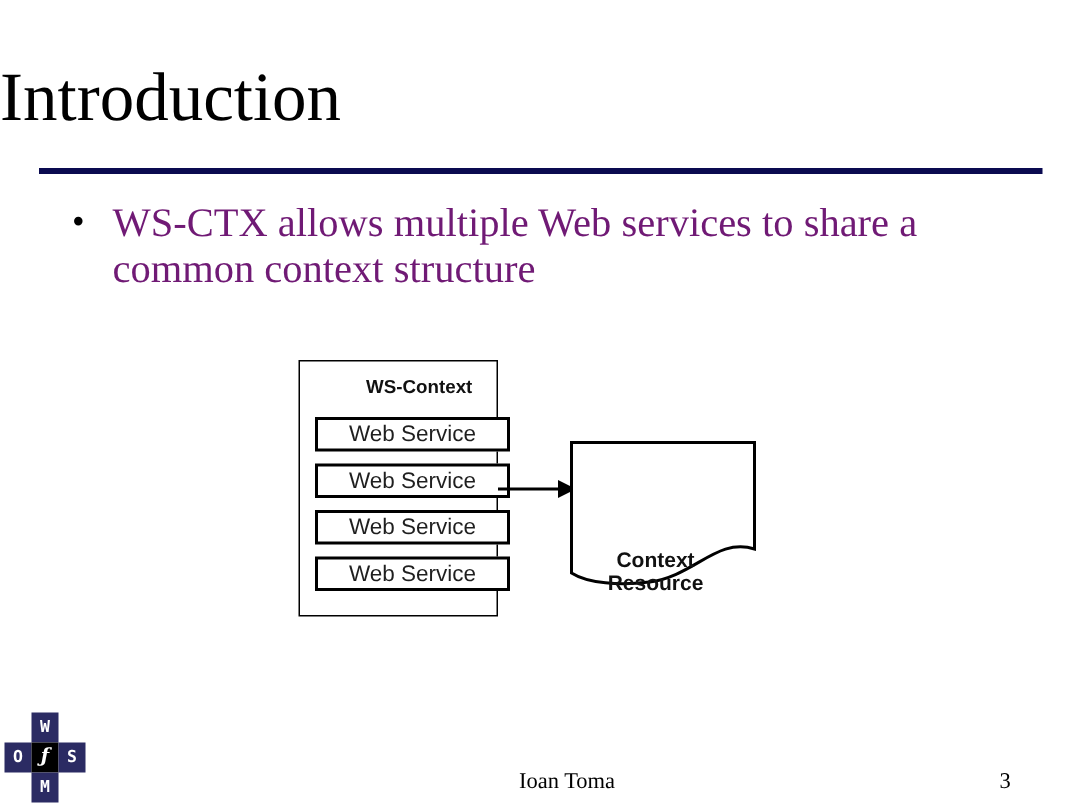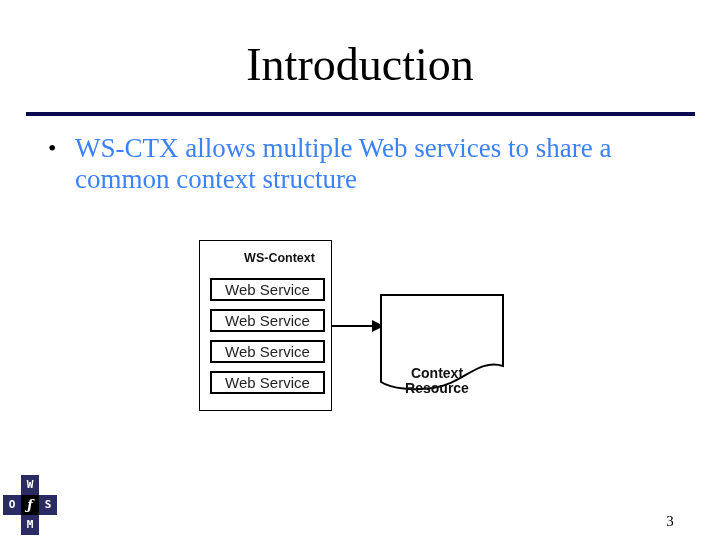--- a/index.html
+++ b/index.html
@@ -3,52 +3,52 @@
 <meta charset="utf-8">
 <style>
   * { margin:0; padding:0; box-sizing:border-box; }
   html,body { width:720px; height:540px; }
   body { font-family:"Liberation Serif", serif; background:#ffffff; overflow:hidden; }
 
   .slide { position:relative; width:720px; height:540px; background:#ffffff; }
 
   .slide-title {
     position:absolute; top:37px; left:0; width:720px;
-    text-align:center; font-size:46px; line-height:55px;
+    font-size:46px; line-height:55px;
     color:#000; font-weight:400; letter-spacing:0px;
   }
 
   .title-rule {
     position:absolute; left:26px; top:112px; width:669px; height:4px;
     background:var(--accent-line, #0a0a50);
   }
 
   .bullet-row {
     position:absolute; left:48px; top:133px; width:580px;
     display:flex; align-items:flex-start;
   }
   .bullet-glyph {
     width:27px; font-size:24px; line-height:31px; color:#000; flex:0 0 27px;
   }
   .bullet-text {
-    width:548px; font-size:27px; line-height:31px; color:#3b82f6;
+    width:548px; font-size:27px; line-height:31px; color:#701a75;
   }
 
   
   .diag-outer-box {
     position:absolute; left:199px; top:240px; width:133px; height:171px;
     border:1px solid #000; background:#fff;
   }
   .diag-outer-label {
     position:absolute; left:199px; top:251px; width:133px;
     text-align:center; font-family:"Liberation Sans", sans-serif;
     font-weight:bold; font-size:12.5px; color:#111;padding-left:28px;
   }
   .service-box {
-    position:absolute; left:210px; width:115px; height:23px;
+    position:absolute; left:210px; width:130px; height:23px;
     border:2px solid #000; background:#fff;
     font-family:"Liberation Sans", sans-serif; font-size:15px; color:#1f1f1f;
     text-align:center; line-height:19px;
   }
   .service-box.s0 { top:278px; }
   .service-box.s1 { top:309px; }
   .service-box.s2 { top:340px; }
   .service-box.s3 { top:371px; }
 
   .arrow-svg { position:absolute; left:332px; top:316px; width:52px; height:20px; }
@@ -109,20 +109,21 @@
   <svg class="arrow-svg" viewBox="0 0 52 20">
     <line x1="0" y1="10" x2="42" y2="10" stroke="#000" stroke-width="2"></line>
     <polygon points="40,4 52,10 40,16" fill="#000"></polygon>
   </svg>
 
   <svg class="doc-shape-svg" viewBox="0 0 128 102">
     <path d="M3,3 L125,3 L125,74 C100,66 85,92 55,96 C35,98.5 14,97 3,90 Z" fill="#ffffff" stroke="#000000" stroke-width="2"></path>
   </svg>
   <div class="resource-label">Context Resource</div>
 
+  <div class="footer-author">Ioan Toma</div>
   <div class="page-number">3</div>
 
   <div class="logo">
     <div class="logo-cell top">W</div>
     <div class="logo-cell left">O</div>
     <div class="logo-cell center">ƒ</div>
     <div class="logo-cell right">S</div>
     <div class="logo-cell bottom">M</div>
   </div>
 

